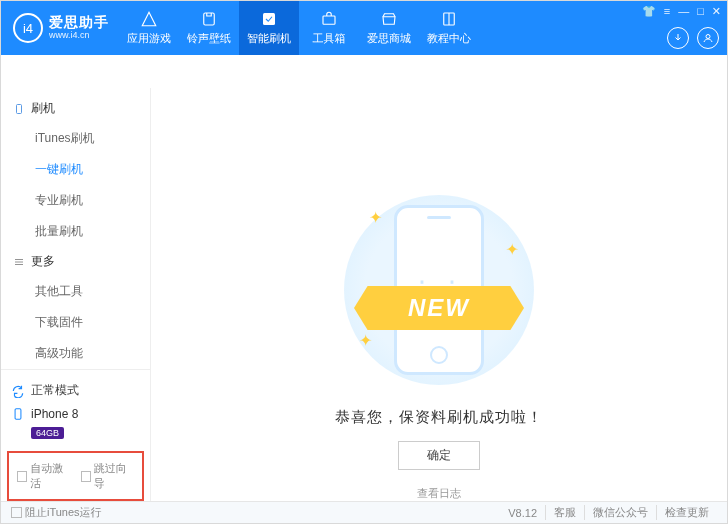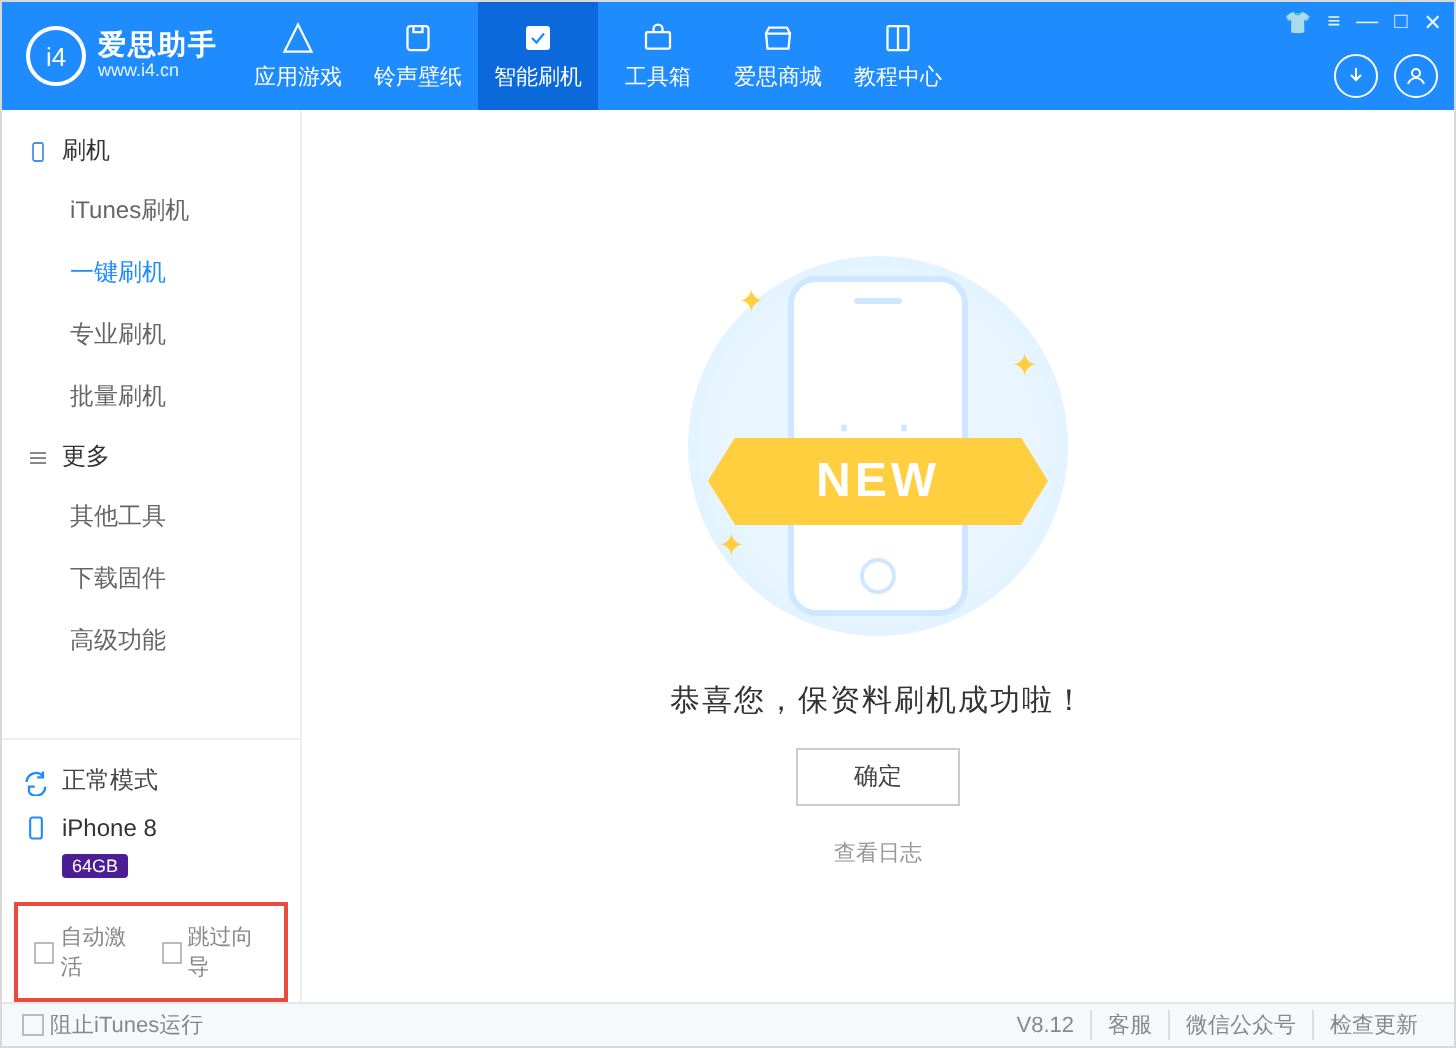--- a/index.html
+++ b/index.html
@@ -15,21 +15,21 @@
   .tab{width:60px;height:100%;display:flex;flex-direction:column;align-items:center;justify-content:center;gap:3px;font-size:11px;cursor:pointer;}
   .tab.active{background:#0b69db;}
   .tab .ic{width:18px;height:18px;display:flex;align-items:center;justify-content:center;}
   .tab svg{width:18px;height:18px;fill:none;stroke:#fff;stroke-width:1.5;}
   .win-ctrl{position:absolute;right:6px;top:4px;display:flex;gap:8px;font-size:11px;}
   .win-ctrl span{cursor:pointer;opacity:.9;}
   .hdr-r{position:absolute;right:8px;bottom:6px;display:flex;gap:8px;}
   .hdr-r .circ{width:22px;height:22px;border:1.5px solid #fff;border-radius:50%;display:flex;align-items:center;justify-content:center;}
   .hdr-r svg{width:12px;height:12px;stroke:#fff;fill:none;stroke-width:2;}
   
-  .body{display:flex;height:calc(100% - 54px - 22px);}
+  .body{display:flex;height:calc(100% - 54px - 22px);align-items:flex-end;}
   .side{width:150px;border-right:1px solid #eee;display:flex;flex-direction:column;font-size:12px;color:#555;}
   .side-scroll{flex:1;overflow:auto;padding-top:6px;}
   .grp-hd{display:flex;align-items:center;gap:6px;padding:6px 12px;color:#333;font-size:12px;font-weight:500;}
   .grp-hd svg{width:12px;height:12px;stroke:#4a90e2;fill:none;stroke-width:1.8;}
   .grp-hd.more svg{stroke:#888;}
   .s-item{padding:7px 12px 7px 34px;cursor:pointer;color:#666;}
   .s-item.active{color:#1e8bff;}
   .side-btm{border-top:1px solid #eee;padding:8px 10px;}
   .mode{display:flex;align-items:center;gap:6px;padding:4px 0;color:#444;}
   .mode svg{width:14px;height:14px;stroke:#1e8bff;fill:none;stroke-width:2;}
@@ -41,21 +41,21 @@
   .chk{display:flex;align-items:center;gap:3px;cursor:pointer;}
   .chk .box{width:11px;height:11px;border:1px solid #bbb;}
   
   .main{flex:1;display:flex;flex-direction:column;align-items:center;justify-content:center;position:relative;background:#fff;}
   .illus{width:220px;height:200px;position:relative;display:flex;align-items:center;justify-content:center;}
   .halo{position:absolute;width:190px;height:190px;border-radius:50%;background:radial-gradient(circle,#eaf6ff 55%,#d5eeff 100%);}
   .phone{position:relative;width:90px;height:170px;background:#fff;border:3px solid #cfe8ff;border-radius:14px;display:flex;flex-direction:column;align-items:center;justify-content:center;z-index:2;}
   .phone .scr-dot{color:#cfe8ff;font-size:26px;letter-spacing:4px;}
   .phone::before{content:"";position:absolute;top:8px;width:24px;height:3px;background:#cfe8ff;border-radius:2px;}
   .phone::after{content:"";position:absolute;bottom:8px;width:14px;height:14px;border:2px solid #cfe8ff;border-radius:50%;}
-  .ribbon{position:absolute;z-index:3;width:170px;height:44px;background:#ffcf3f;display:flex;align-items:center;justify-content:center;font-weight:900;font-size:24px;color:#fff;letter-spacing:2px;transform:translateY(18px);clip-path:polygon(8% 0,92% 0,100% 50%,92% 100%,8% 100%,0 50%);}
+  .ribbon{position:absolute;z-index:3;width:170px;height:44px;background:#ffcf3f;display:flex;align-items:center;justify-content:center;font-weight:900;font-style:italic;font-size:24px;color:#fff;letter-spacing:2px;transform:translateY(18px);clip-path:polygon(8% 0,92% 0,100% 50%,92% 100%,8% 100%,0 50%);}
   .spark{position:absolute;color:#ffcf3f;font-size:16px;z-index:3;}
   .s1{top:18px;left:40px;} .s2{top:50px;right:30px;} .s3{bottom:40px;left:30px;}
   .msg{margin-top:18px;font-size:15px;color:#333;letter-spacing:1px;}
   .okbtn{margin-top:14px;border:1px solid #ccc;background:#fff;padding:5px 28px;font-size:12px;color:#444;cursor:pointer;}
   .loglink{margin-top:16px;font-size:11px;color:#999;cursor:pointer;}
   
   .ftr{height:22px;background:#f6f9fc;border-top:1px solid #e6e6e6;display:flex;align-items:center;font-size:11px;color:#888;padding:0 10px;}
   .ftr .chk{margin-right:auto;}
   .ftr .seg{padding:0 8px;border-left:1px solid #ddd;cursor:pointer;}
   .ftr .seg:first-of-type{border-left:none;}

